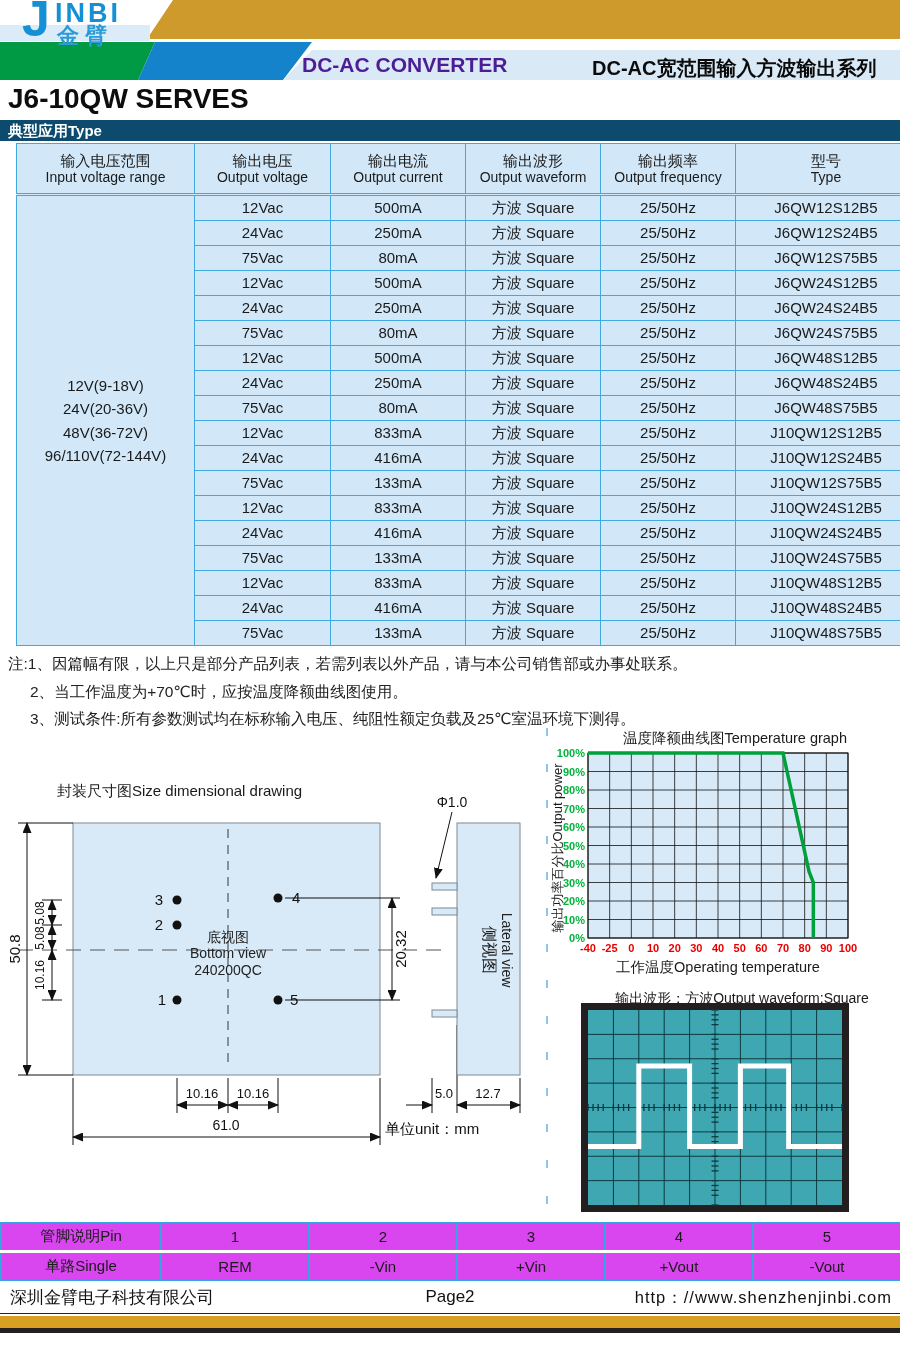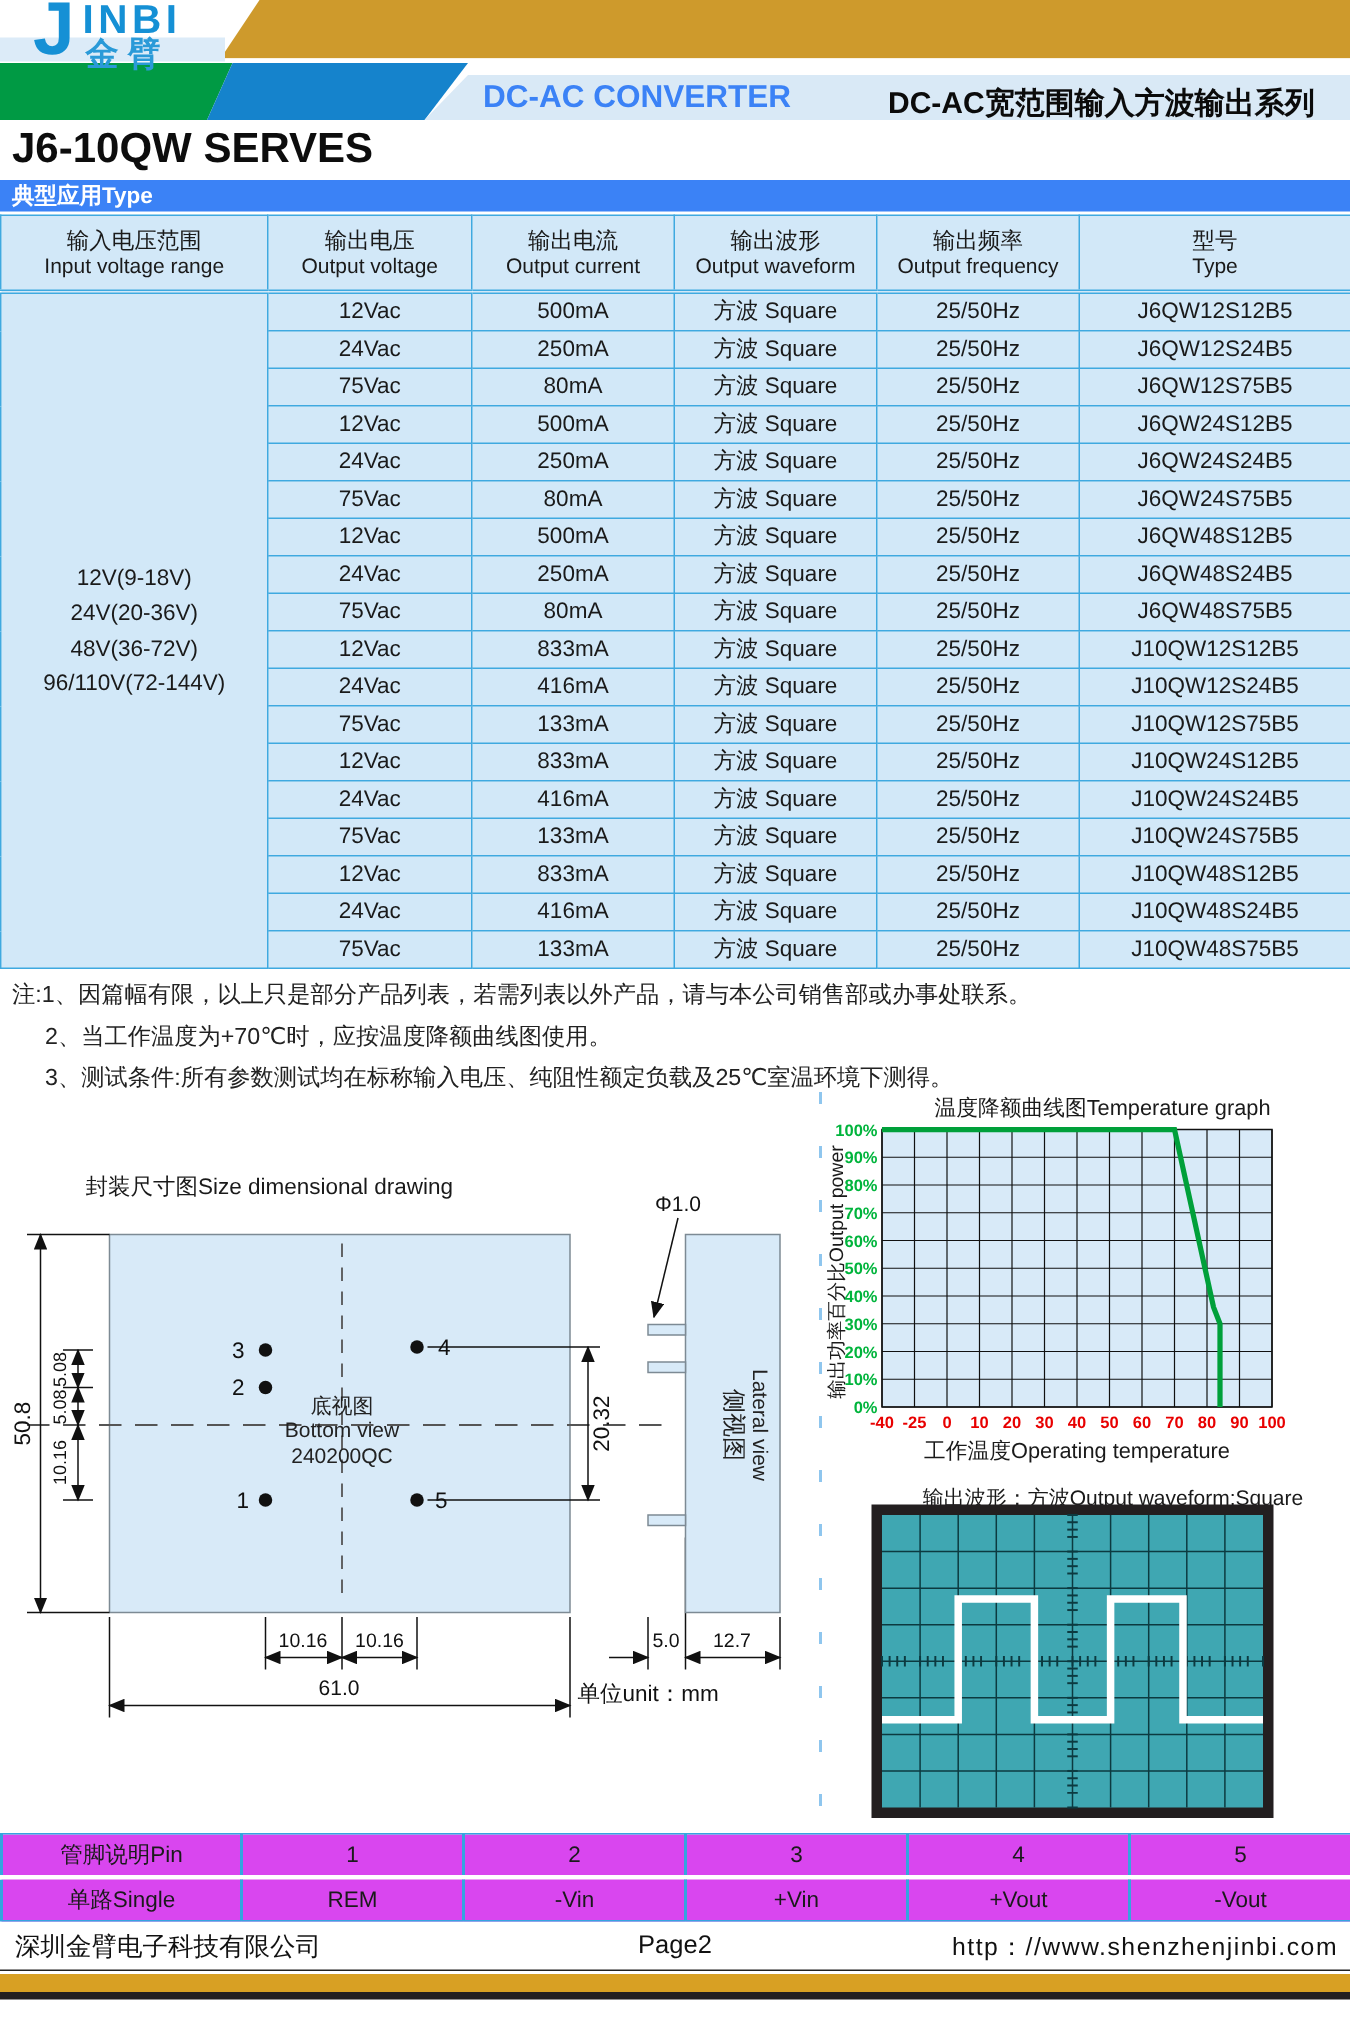--- a/index.html
+++ b/index.html
@@ -10,27 +10,27 @@
   .band-gold{left:0;top:3;width:900px;height:39px;background:#ce9a2c;
      clip-path:polygon(173px 0,900px 0,900px 100%,147px 100%);}
   .band-row{left:0;top:42px;width:900px;height:38px;}
   .band-green{position:absolute;inset:0;background:#009a44;clip-path:polygon(0 0,155px 0,138px 100%,0 100%);}
   .band-blue{position:absolute;inset:0;background:#1583cc;clip-path:polygon(155px 0,312px 0,283px 100%,138px 100%);}
   .band-light{position:absolute;inset:0;background:#d9e9f6;clip-path:polygon(312px 8px,900px 8px,900px 100%,283px 100%);}
   .logo-strip{left:0;top:25px;width:150px;height:16px;background:#dcebf8;}
   .logo-j{left:22px;top:-10px;font-size:50px;font-weight:900;color:#1590d5;}
   .logo-inbi{left:55px;top:-2px;font-size:27px;font-weight:900;letter-spacing:3px;color:#1590d5;}
   .logo-cn{left:57px;top:21px;font-size:22px;font-weight:800;color:#2a9ad8;letter-spacing:6px;}
-  .hdr-en{left:302px;top:53px;font-size:21px;font-weight:800;color:#3b82f6;margin-left:20px;}
+  .hdr-en{left:302px;top:53px;font-size:21px;font-weight:800;color:#4c1d95;}
   .hdr-cn{left:592px;top:55px;font-size:20px;font-weight:800;color:#0b0b0b;}
   .series-title{left:8px;top:83px;font-size:28px;font-weight:800;color:#0d0d0d;}
-  .section-bar{left:0;top:120px;width:900px;height:21px;background:#3b82f6;color:#fff;
+  .section-bar{left:0;top:120px;width:900px;height:21px;background:#0c4a6e;color:#fff;
      font-size:15px;font-weight:bold;line-height:21px;padding-left:8px;box-sizing:border-box;}
   
-  .ptable-wrap{left:0;top:143px;width:716px;}
+  .ptable-wrap{left:16px;top:143px;width:716px;}
   table.ptable{border-collapse:collapse;table-layout:fixed;width:900px;font-size:15px;color:#1a1a1a;}
   .ptable th,.ptable td{border:1px solid #3fa9e0;background:#d2e8f8;text-align:center;
      font-weight:normal;padding:0;height:24px;line-height:1.15;}
   .ptable thead th{height:49px;border-bottom:3px double #3fa9e0;}
   .ptable .h-cn{font-size:15px;} .ptable .h-en{font-size:14px;}
   .ptable td.ivr{line-height:1.55;font-size:15px;margin-left:16px;}
   
   .notes{left:8px;top:650px;width:884px;font-size:15.5px;color:#222;}
   .note-line{display:flex;line-height:1.78;}
   .note-line.ind{padding-left:22px;}

